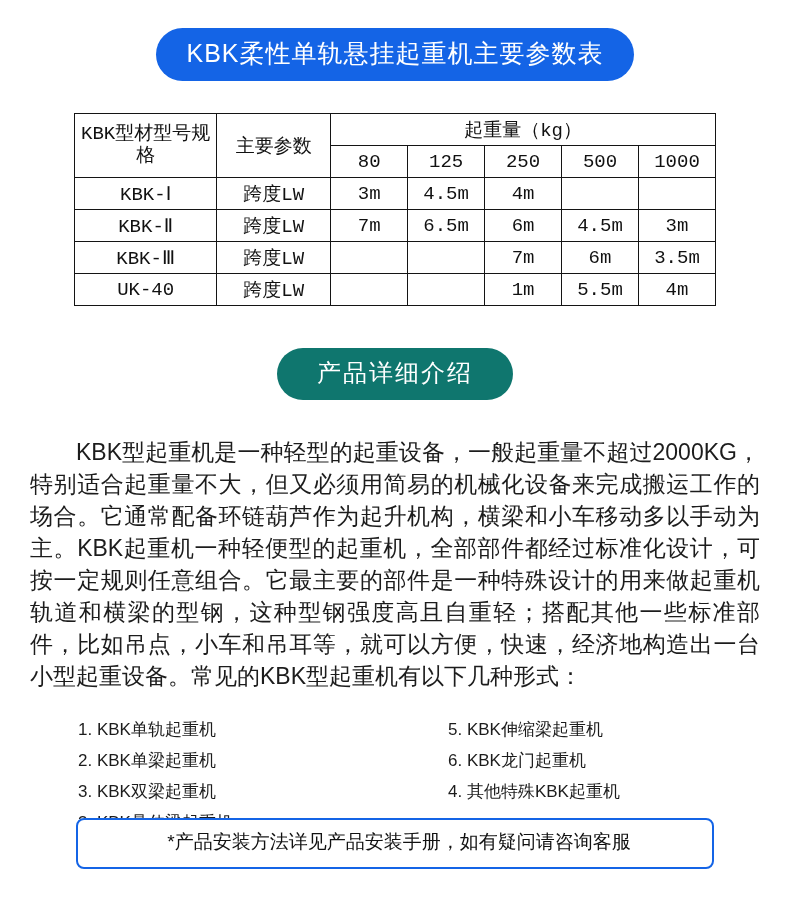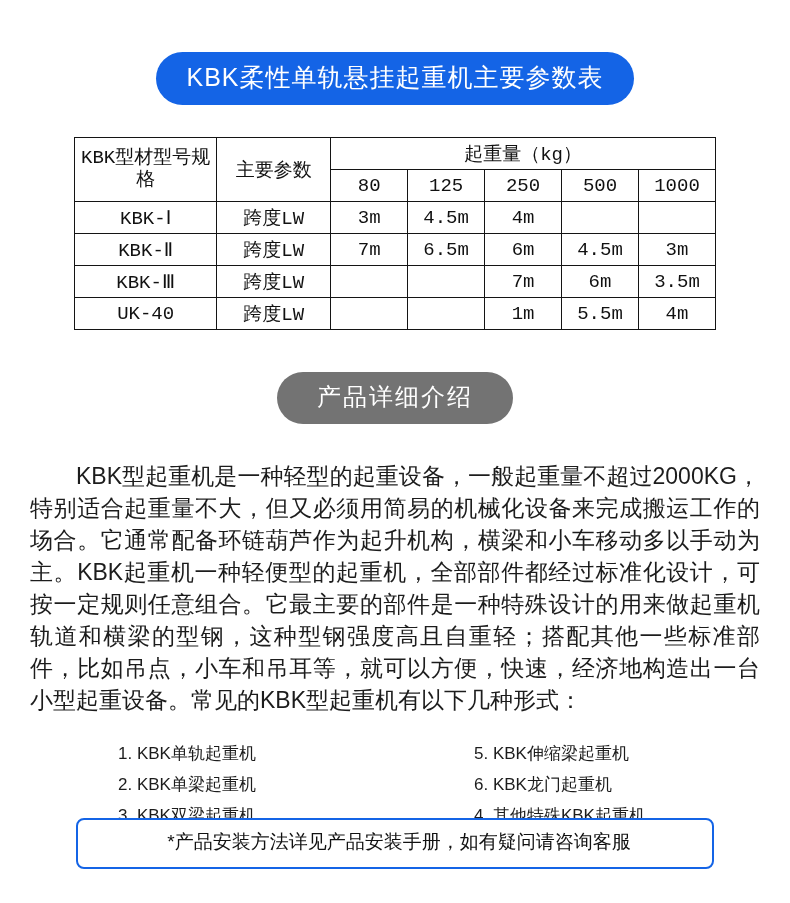--- a/index.html
+++ b/index.html
@@ -14,21 +14,21 @@
     font-family: "Liberation Sans", sans-serif;
     color: #1a1a1a;
     overflow: hidden;
   }
 
   
   .banner-wrap {
     width: 100%;
     display: flex;
     justify-content: center;
-    margin-top: 52px;
+    margin-top: 28px;
     text-align: center;
   }
   .banner {
     background: #1464e6;
     color: #ffffff;
     font-size: 25px;
     letter-spacing: 1px;
     padding: 13px 30px 15px 30px;
     border-radius: 27px;
     line-height: 1;
@@ -66,21 +66,21 @@
   }
 
   
   .pill-wrap {
     width: 100%;
     display: flex;
     justify-content: center;
     margin-top: 42px;
   }
   .pill {
-    background: #737373;
+    background: #0f766e;
     color: #ffffff;
     font-size: 24px;
     letter-spacing: 2px;
     padding: 13px 40px 15px 40px;
     border-radius: 28px;
     line-height: 1;
     white-space: nowrap;
   }
 
   
@@ -91,21 +91,21 @@
     text-align: justify;
     text-indent: 2em;
     color: #1c1c1c;
   }
 
   
   .list-wrap {
     margin: 22px 0 0 0;
     display: flex;
     justify-content: flex-start;
-    padding-left: 118px;
+    padding-left: 78px;
     gap: 40px;
   }
   .list-col {
     width: 330px;
   }
   .list-item {
     font-size: 17px;
     line-height: 31px;
     color: #1c1c1c;
   }

